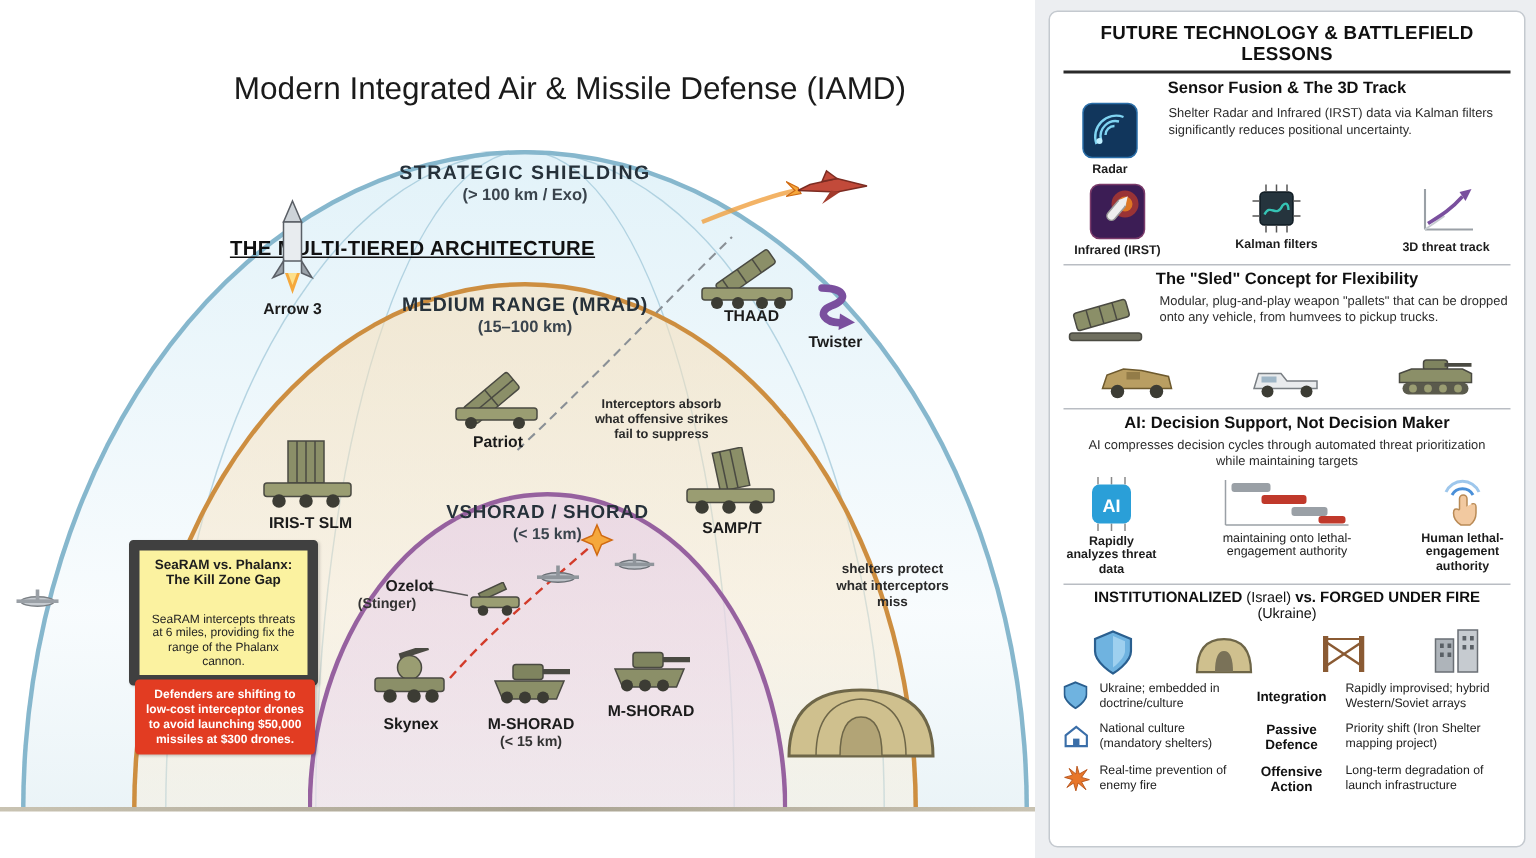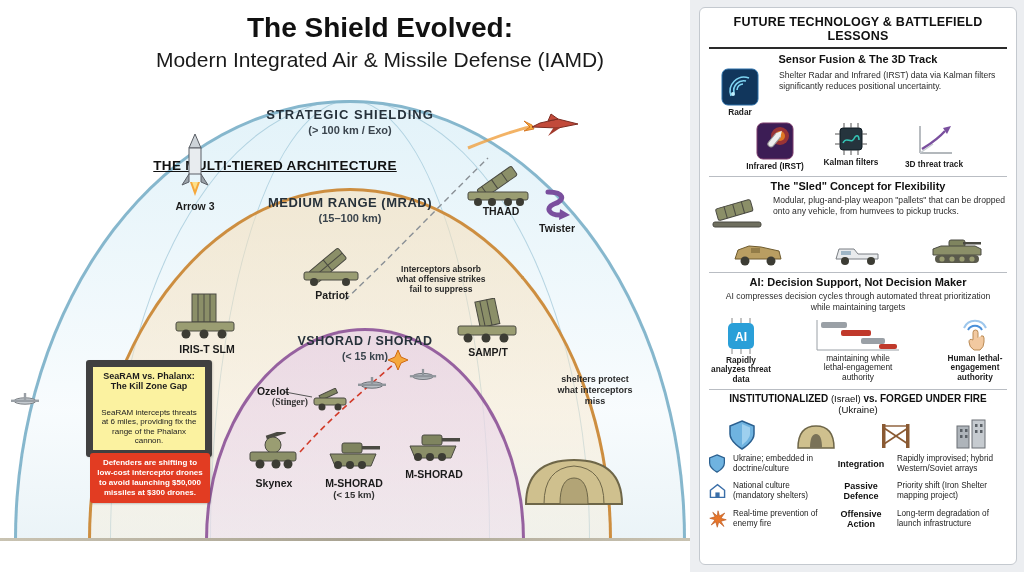--- a/index.html
+++ b/index.html
@@ -55,21 +55,20 @@
   .cmp-grid { display:grid; grid-template-columns:20px 92px 64px 1fr; column-gap:4px; row-gap:7px; align-items:center; }
   .cmp-left, .cmp-right { font-size:8.2px; color:#222; line-height:1.2; }
   .cmp-center { font-size:9px; font-weight:bold; text-align:center; color:#101010; line-height:1.15; }
 </style>
 </head>
 <body>
 
 <div class="stage">
 
   <div class="diagram">
-    <div class="page-title">The Shield Evolved:</div>
     <div class="page-subtitle">Modern Integrated Air &amp; Missile Defense (IAMD)</div>
 
     <div class="dome dome-outer"></div>
     <div class="lattice lat1"></div>
     <div class="lattice lat2"></div>
     <div class="dome dome-medium"></div>
     <div class="dome dome-shorad"></div>
     <div class="ground"></div>
 
     <svg class="icon" style="left:0;top:0" width="700" height="572">
@@ -159,21 +158,21 @@
           <line x1="38" y1="2" x2="38" y2="28" stroke="#4a4a42"></line>
         </g>
       <rect x="6" y="28" width="58" height="9" rx="2" fill="#9a9d72" stroke="#4a4a42"></rect>
       <circle cx="16" cy="40" r="4.5" fill="#3c3c34"></circle>
         <circle cx="34" cy="40" r="4.5" fill="#3c3c34"></circle>
         <circle cx="52" cy="40" r="4.5" fill="#3c3c34"></circle>
     </svg>
     <div class="unit-label" style="left:456px; top:346px; width:64px;">SAMP/T</div>
 
     <div class="unit-label" style="left:238px; top:385px; width:70px;">Ozelot</div>
-    <div class="unit-sub" style="left:255px; top:397px; width:70px;font-family:Liberation Serif, serif;">(Stinger)</div>
+    <div class="unit-sub" style="left:223px; top:397px; width:70px;">(Stinger)</div>
     <svg class="icon" style="left:310px; top:388px;" width="42" height="24" viewBox="0 0 42 24">
       <g transform="rotate(-25 18 8)">
           <rect x="10" y="4" width="18" height="5" fill="#7f845f" stroke="#4a4a42"></rect>
         </g>
       <rect x="4" y="10" width="32" height="7" rx="2" fill="#9a9d72" stroke="#4a4a42"></rect>
       <circle cx="12" cy="19" r="3.5" fill="#3c3c34"></circle>
         <circle cx="28" cy="19" r="3.5" fill="#3c3c34"></circle>
     </svg>
 
     <svg class="icon" style="left:356px; top:376px;" width="32" height="16" viewBox="0 0 32 16">
@@ -257,21 +256,21 @@
           <svg width="38" height="38" viewBox="0 0 38 38">
             <rect x="1" y="1" width="36" height="36" rx="6" fill="#11365c"></rect>
             <rect x="1" y="1" width="36" height="36" rx="6" fill="none" stroke="#2a6ea8"></rect>
             <path d="M10,28 A14,14 0 0 1 28,10 M13,25 A10,10 0 0 1 25,13 M16,22 A6,6 0 0 1 22,16" stroke="#7fd4f2" fill="none" stroke-width="1.6"></path>
             <circle cx="12" cy="26" r="2" fill="#bfefff"></circle>
           </svg>
           <div class="icon-cap">Radar</div>
         </div>
         <div class="sec-body" style="flex:1; padding-top:2px;">Shelter Radar and Infrared (IRST) data via Kalman filters significantly reduces positional uncertainty.</div>
       </div>
-      <div class="row" style="justify-content:center; margin-top:4px;">
+      <div class="row" style="justify-content:space-between; margin-top:4px;gap:16px;">
         <div class="icon-item" style="width:72px;">
           <svg width="38" height="38" viewBox="0 0 38 38">
             <rect x="1" y="1" width="36" height="36" rx="6" fill="#3c1d55"></rect>
             <rect x="1" y="1" width="36" height="36" rx="6" fill="none" stroke="#7a3a6a"></rect>
             <circle cx="24" cy="14" r="9" fill="#b03a2e" opacity="0.8"></circle>
             <circle cx="24" cy="14" r="5" fill="#e67e22" opacity="0.9"></circle>
             <g transform="rotate(40 17 21)">
                 <rect x="13" y="10" width="6" height="16" rx="3" fill="#eee" stroke="#999"></rect>
                 <polygon points="16,6 19,12 13,12" fill="#eee"></polygon>
               </g>
@@ -371,21 +370,21 @@
         </div>
         <div class="icon-item" style="width:104px;">
           <svg width="86" height="34" viewBox="0 0 86 34">
             <line x1="2" y1="2" x2="2" y2="32" stroke="#9aa0a6"></line>
             <line x1="2" y1="32" x2="84" y2="32" stroke="#9aa0a6"></line>
             <rect x="6" y="4" width="26" height="6" rx="2" fill="#9aa0a6"></rect>
             <rect x="26" y="12" width="30" height="6" rx="2" fill="#c0392b"></rect>
             <rect x="46" y="20" width="24" height="6" rx="2" fill="#9aa0a6"></rect>
             <rect x="64" y="26" width="18" height="5" rx="2" fill="#c0392b"></rect>
           </svg>
-          <div class="icon-cap normal">maintaining while lethal-engagement authority</div>
+          <div class="icon-cap normal">maintaining onto lethal-engagement authority</div>
         </div>
         <div class="icon-item" style="width:88px;">
           <svg width="34" height="34" viewBox="0 0 34 34">
             <path d="M10,12 a8,8 0 0 1 14,0" fill="none" stroke="#4a90d9" stroke-width="2"></path>
             <path d="M6,10 a12,12 0 0 1 22,0" fill="none" stroke="#9ec7ec" stroke-width="2"></path>
             <rect x="15" y="12" width="5" height="14" rx="2.5" fill="#f2c9a0" stroke="#b98a55"></rect>
             <path d="M15,22 q-4,-2 -4,2 q0,5 5,8 h6 q4,-3 4,-8 l0,-4 q0,-3 -3,-2" fill="#f2c9a0" stroke="#b98a55"></path>
           </svg>
           <div class="icon-cap">Human lethal-engagement authority</div>
         </div>

